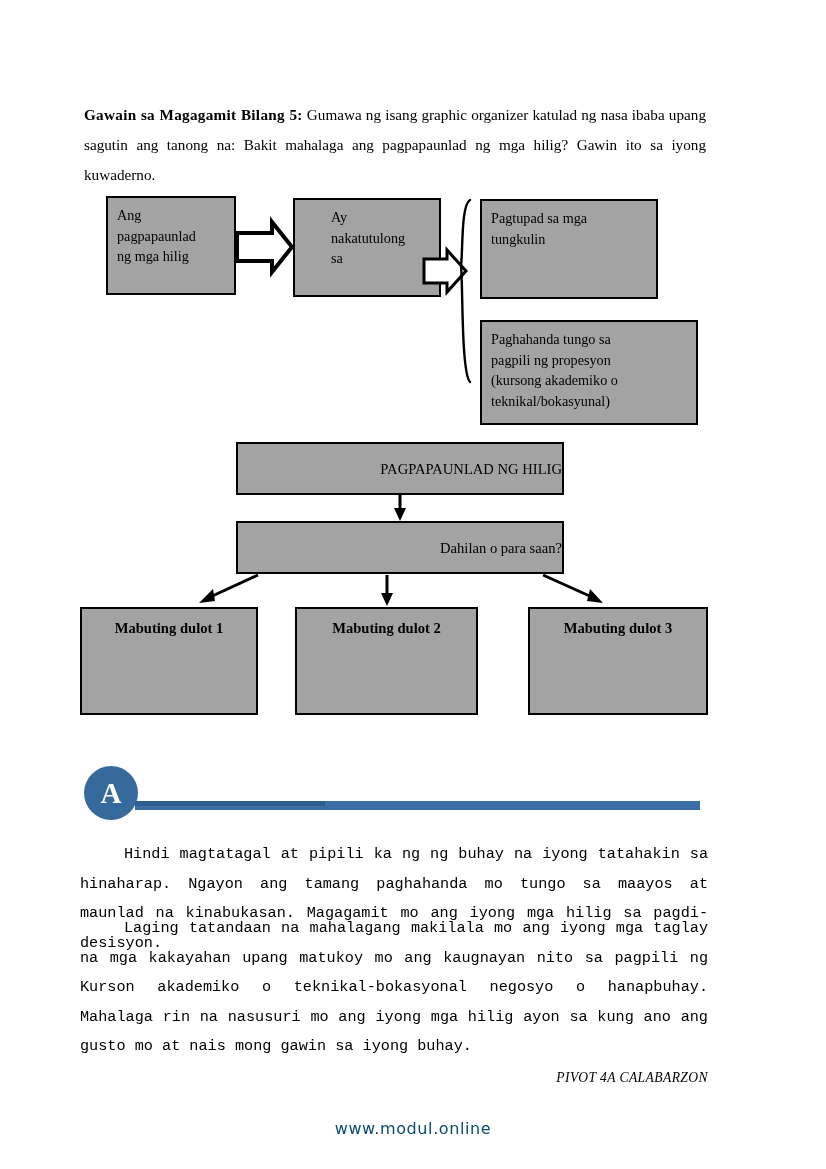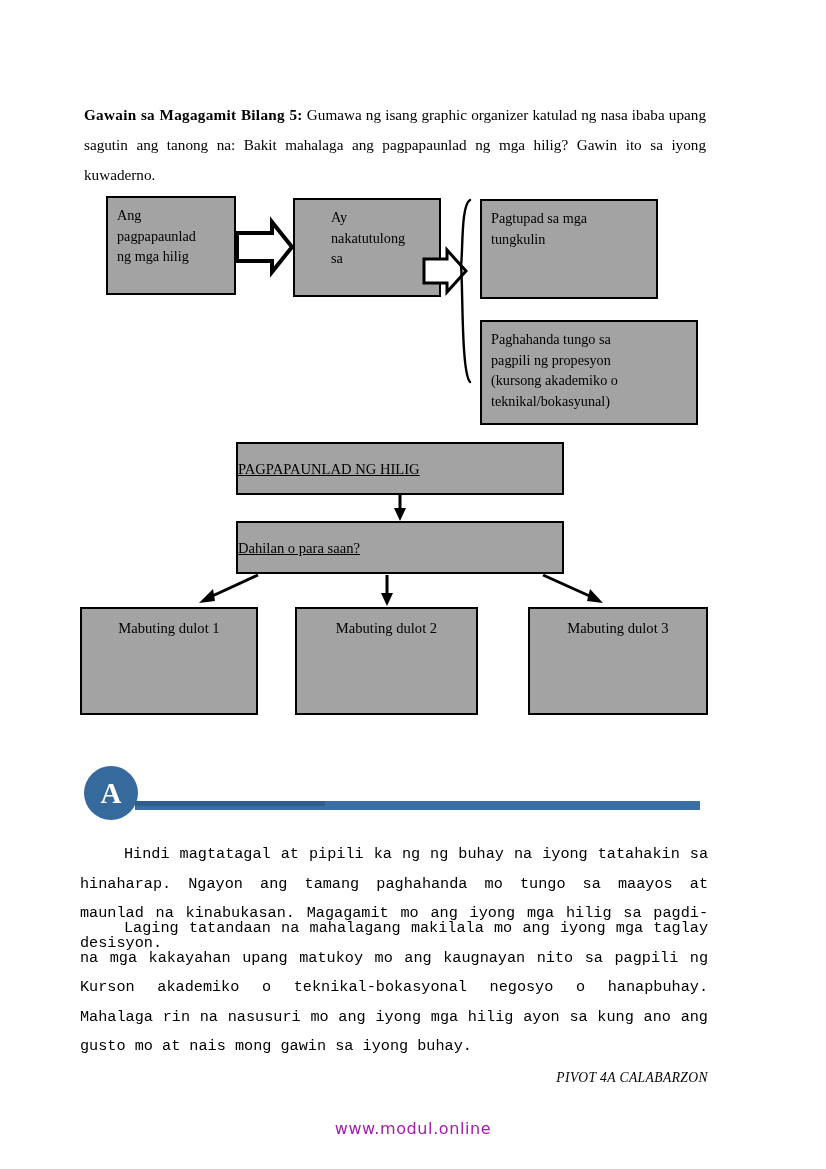--- a/index.html
+++ b/index.html
@@ -45,22 +45,21 @@
     font-size: 14.2px;
     line-height: 20.5px;
   }
   .fbox .txt {
     display: block;
     padding: 7px 8px 0 9px;
     white-space: pre-line;
   }
   .fbox.center .txt {
     padding: 0;
-    text-align: left;
-    text-decoration: underline;
+    text-align: right;
   }
 
   
   #box-ang        { left:106px; top:196px;  width:130px; height:99px; }
   #box-ay         { left:293px; top:198px;  width:148px; height:99px;padding-left:27px; }
   #box-pagtupad   { left:480px; top:199px;  width:178px; height:100px; }
   #box-paghahanda { left:480px; top:320px;  width:218px; height:105px; }
 
   
   #box-title      { left:236px; top:442px;  width:328px; height:53px; }
@@ -69,20 +68,21 @@
     line-height: 51px;
     font-size: 14.6px;
   }
   #box-dulot1     { left:80px;  top:607px;  width:178px; height:108px; }
   #box-dulot2     { left:295px; top:607px;  width:183px; height:108px; }
   #box-dulot3     { left:528px; top:607px;  width:180px; height:108px; }
   #box-dulot1 .txt, #box-dulot2 .txt, #box-dulot3 .txt {
     padding: 9px 0 0 0;
     text-align: center;
     font-size: 14.6px;
+    font-weight: bold;
   }
 
   
   #connectors {
     position: absolute;
     left: 0;
     top: 0;
     width: 826px;
     height: 1169px;
     pointer-events: none;
@@ -156,21 +156,21 @@
     font-size: 15px;
   }
   #watermark {
     position: absolute;
     left: 0;
     top: 1119px;
     width: 826px;
     text-align: center;
     font-family: "DejaVu Sans", sans-serif;
     font-size: 16px;
-    color: #a21caf;
+    color: #0c4a6e;
     letter-spacing: .6px;
   }
 </style>
 </head>
 <body>
 
 <div id="page">
 
   <div class="intro">
     <span class="lead">Gawain sa Magagamit Bilang 5:</span><span> Gumawa ng isang graphic organizer katulad ng nasa ibaba upang sagutin ang tanong na: Bakit mahalaga ang pagpapaunlad ng mga hilig? Gawin ito sa iyong kuwaderno.</span>

